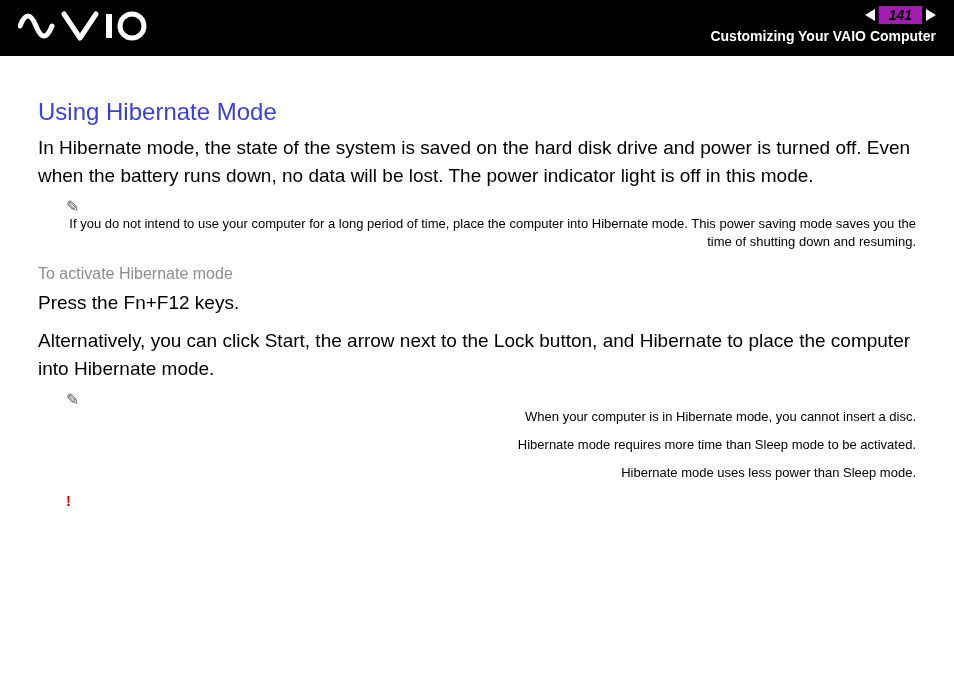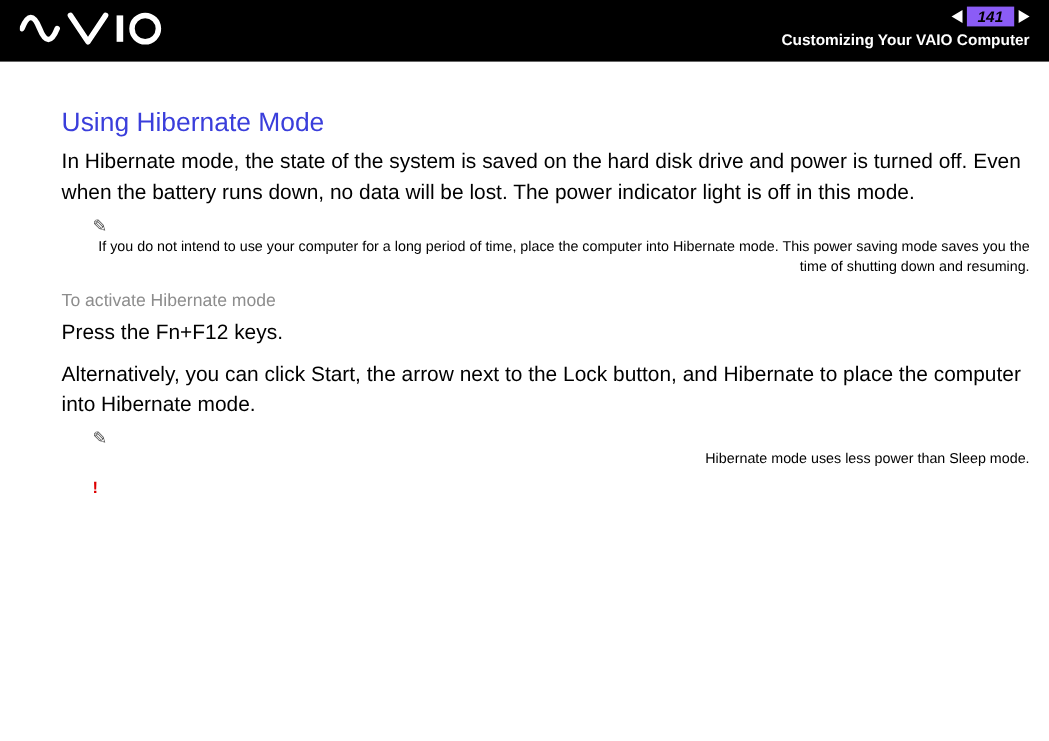--- a/index.html
+++ b/index.html
@@ -35,36 +35,35 @@
     font-size: 14px;
   }
   .tri {
     width: 0; height: 0;
     border-top: 6px solid transparent;
     border-bottom: 6px solid transparent;
   }
   .tri.left  { border-right: 10px solid #fff; margin-right:4px; }
   .tri.right { border-left: 10px solid #fff; margin-left:4px; }
   .page-num {
-    background: #8b5cf6;
+    background: #a21caf;
     color: #000;
     padding: 1px 10px;
     font-style: italic;
     font-weight: bold;
   }
   .section-title {
     position: absolute;
     right: 18px;
     top: 28px;
     font-weight: bold;
     font-size: 14px;
   }
   .content {
-    padding: 18px 18px 0 38px;
-    margin-left: 18px;
+    padding: 18px 38px 0 38px;
   }
   h1.page-heading {
     color: #3a3edb;
     font-weight: normal;
     font-size: 24px;
     margin: 24px 0 8px 0;
   }
   p.body {
     font-size: 19px;
     line-height: 1.45;
@@ -137,17 +136,19 @@
     <span data-bind="content.press_line.prefix">Press the </span><span class="bold-inline" data-bind="content.press_line.key1">Fn</span><span data-bind="content.press_line.plus">+</span><span class="bold-inline" data-bind="content.press_line.key2">F12</span><span data-bind="content.press_line.suffix"> keys.</span>
   </p>
 
 
   <p class="body">
     <span data-bind="content.alt_line.t1">Alternatively, you can click </span><span class="bold-inline" data-bind="content.alt_line.b1">Start</span><span data-bind="content.alt_line.t2">, the arrow next to the </span><span class="bold-inline" data-bind="content.alt_line.b2">Lock</span><span data-bind="content.alt_line.t3"> button, and </span><span class="bold-inline" data-bind="content.alt_line.b3">Hibernate</span><span data-bind="content.alt_line.t4"> to place the computer into Hibernate mode.</span>
   </p>
 
   <div class="note-block">
     <div class="note-icon">✎</div>
+    <p class="note-text" data-bind="content.note2a">When your computer is in Hibernate mode, you cannot insert a disc.</p>
+    <p class="note-text" data-bind="content.note2b">Hibernate mode requires more time than Sleep mode to be activated.</p>
     <p class="note-text" data-bind="content.note2c">Hibernate mode uses less power than Sleep mode.</p>
     <div class="warn-icon">!</div>
   </div>
 
 </div>
 
 </body></html>

